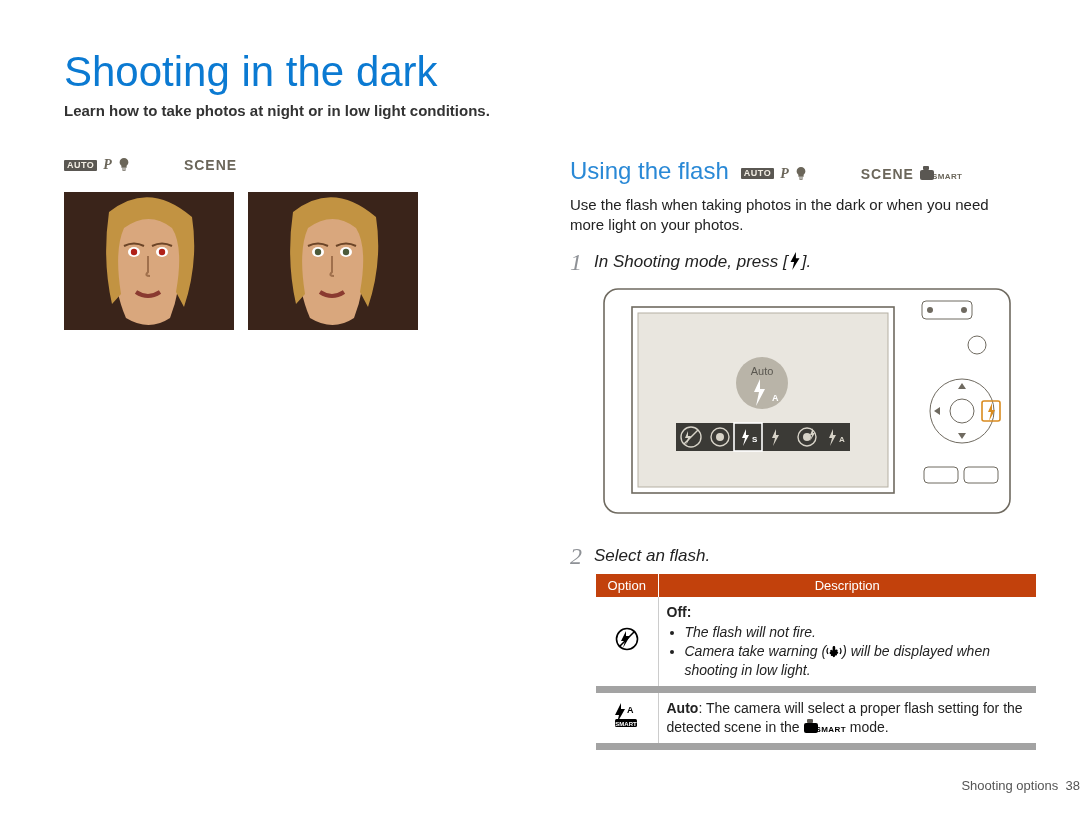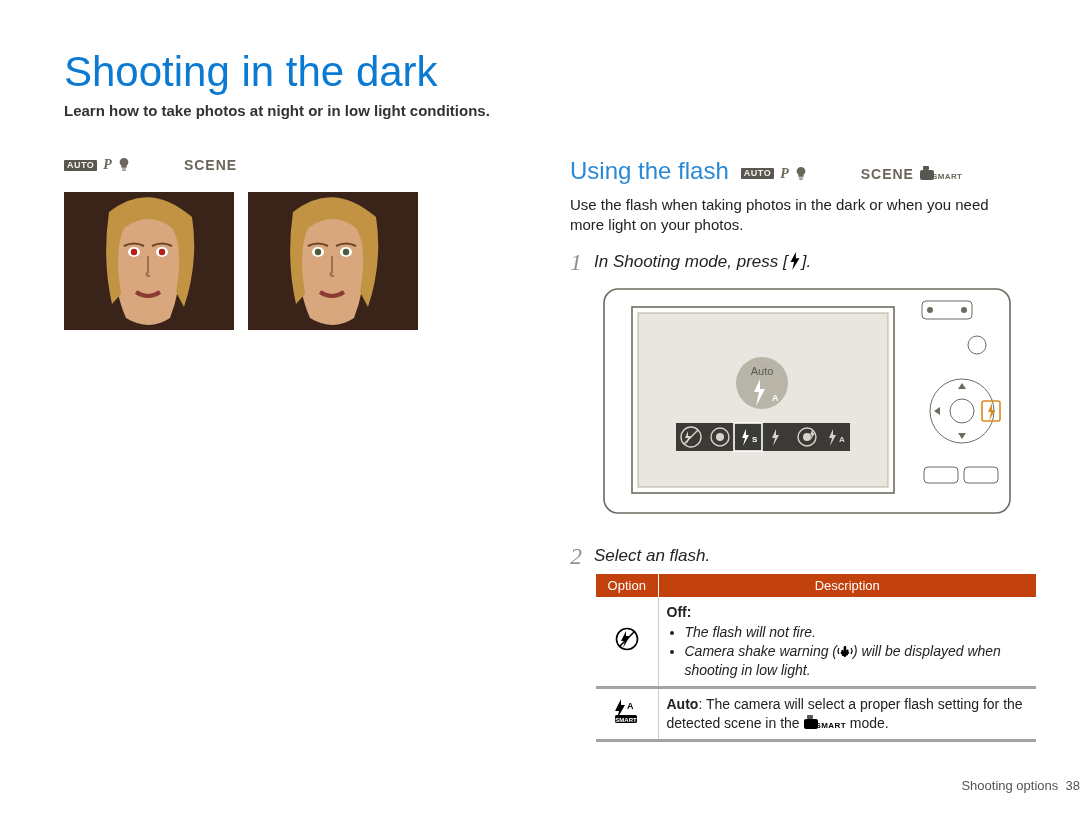--- a/index.html
+++ b/index.html
@@ -28,21 +28,21 @@
   .step { display: flex; gap: 12px; margin-top: 14px; }
   .step-num { font-family: Georgia, "Times New Roman", serif; font-style: italic; color: #8e9196; font-size: 24px; line-height: 1; }
   .step-txt { font-size: 17px; color: #222; padding-top: 2px; font-style: italic; }
   .flash-glyph { display:inline-block; vertical-align:-3px; }
   .flash-glyph svg { width: 14px; height: 18px; }
   .camera-wrap { margin-top: 8px; margin-left: 32px; }
   .camera-wrap svg { width: 410px; }
   .table { margin-top: 6px; margin-left: 26px; border-collapse: collapse; width: 440px; }
   .table th { background: #c2410c; color: #fff; font-size: 13px; font-weight: 500; text-align: center; padding: 4px 8px; }
   .table th:first-child { border-right: 1px solid #fff; width: 62px; }
-  .table td { padding: 6px 8px 6px 8px; border-bottom: 3px solid #a3a3a3; font-size: 14px; vertical-align: top; line-height: 1.35; }
+  .table td { padding: 6px 8px 6px 8px; border-bottom: 7px solid #a3a3a3; font-size: 14px; vertical-align: top; line-height: 1.35; }
   .table td.opt { text-align: center; vertical-align: middle; border-right: 1px solid #ccc; }
   .table ul { list-style: disc; padding-left: 18px; margin-top: 2px; font-style: italic; }
   .footer { position: absolute; bottom: 22px; width: 100%; text-align: right; font-size: 13px; color: #555; }
   .opt-off svg { width: 24px; height: 24px; }
   .hand-glyph svg { width: 16px; height: 16px; vertical-align: -3px; }
 </style>
 </head>
 <body>
 
 <div class="page">
@@ -205,21 +205,21 @@
                     <circle cx="12" cy="12" r="10.5" fill="none" stroke="#000" stroke-width="1.6"></circle>
                     <path d="M11 4 L6 14 h4 L8 21 15 9 h-4z" fill="#000"></path>
                     <line x1="4" y1="20" x2="20" y2="4" stroke="#000" stroke-width="1.6"></line>
                   </svg></span>
           </td>
           <td>
             <b>Off:</b>
             <ul>
               <li>The flash will not fire.</li>
               <li>
-                <span>Camera shake warning (</span><span class="hand-glyph"><svg viewBox="0 0 16 16">
+                <span>Camera take warning (</span><span class="hand-glyph"><svg viewBox="0 0 16 16">
                         <path fill="#000" d="M8 3c.7 0 1.2.5 1.2 1.2V7l.9-.5c.6-.3 1.3 0 1.5.6.2.5 0 1-.4 1.3l.5.3c.5.3.7 1 .4 1.5-.3.5-.9.7-1.4.5l.2.4c.3.6 0 1.3-.6 1.5-.5.2-1 .1-1.3-.3V13c0 .7-.5 1.2-1.2 1.2S6.8 13.7 6.8 13v-.3c-.3.4-.8.5-1.3.3-.6-.2-.9-.9-.6-1.5l.2-.4c-.5.2-1.1 0-1.4-.5-.3-.5-.1-1.2.4-1.5l.5-.3c-.4-.3-.6-.8-.4-1.3.2-.6.9-.9 1.5-.6l.9.5V4.2C6.8 3.5 7.3 3 8 3z"></path>
                         <path stroke="#000" stroke-width="1.2" fill="none" d="M2 5 Q0 8 2 11 M14 5 Q16 8 14 11"></path>
                       </svg></span><span>) will be displayed when shooting in low light.</span>
               </li>
             </ul>
           </td>
         </tr>
         <tr>
           <td class="opt">
             <svg width="28" height="26" viewBox="0 0 28 26">

